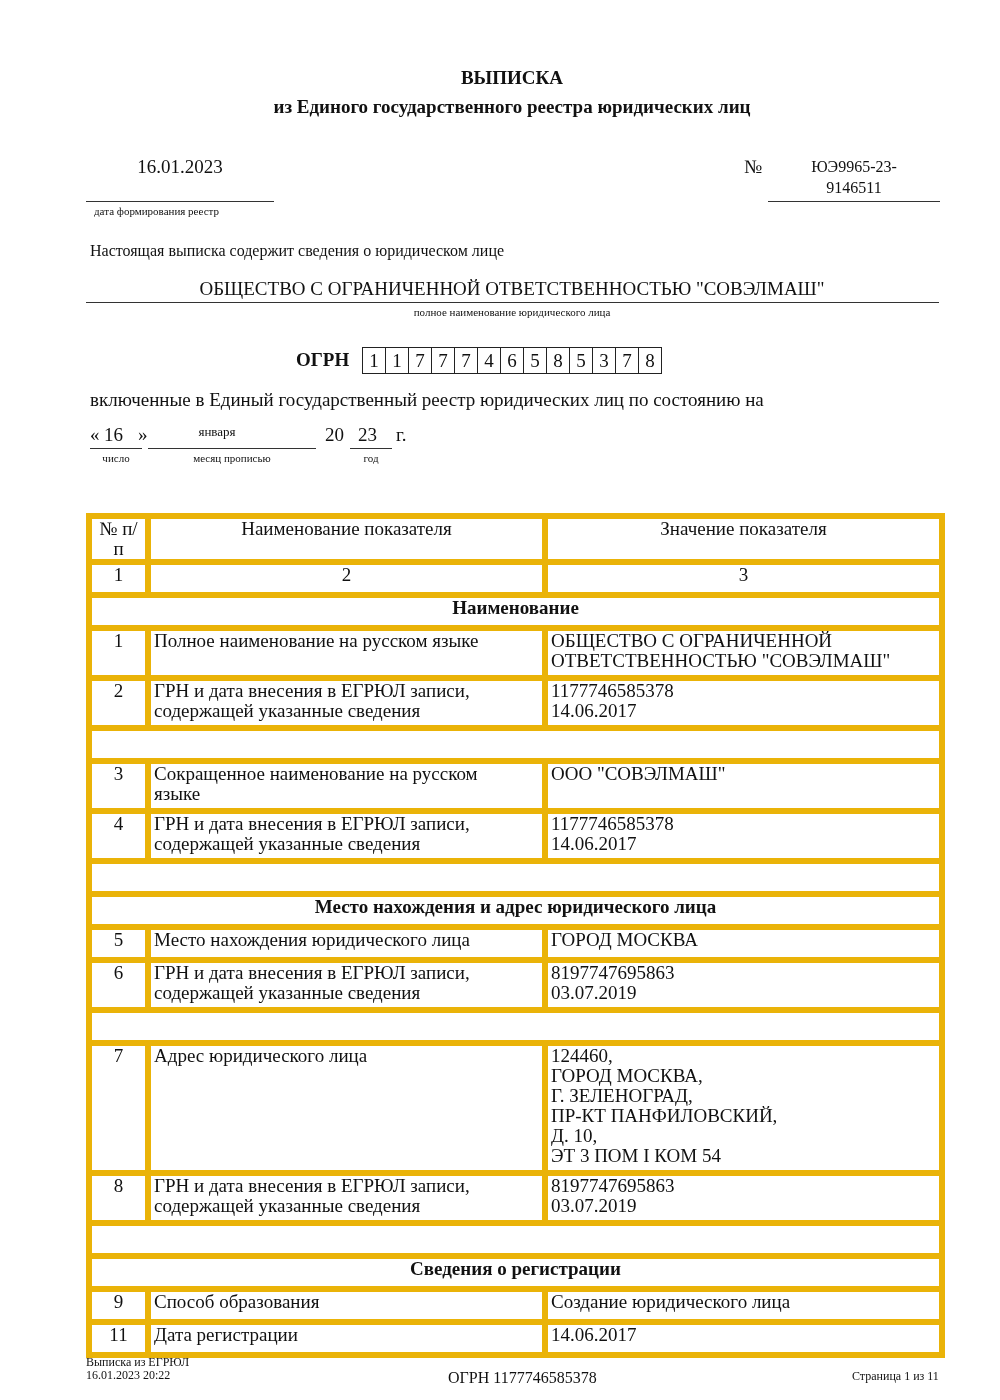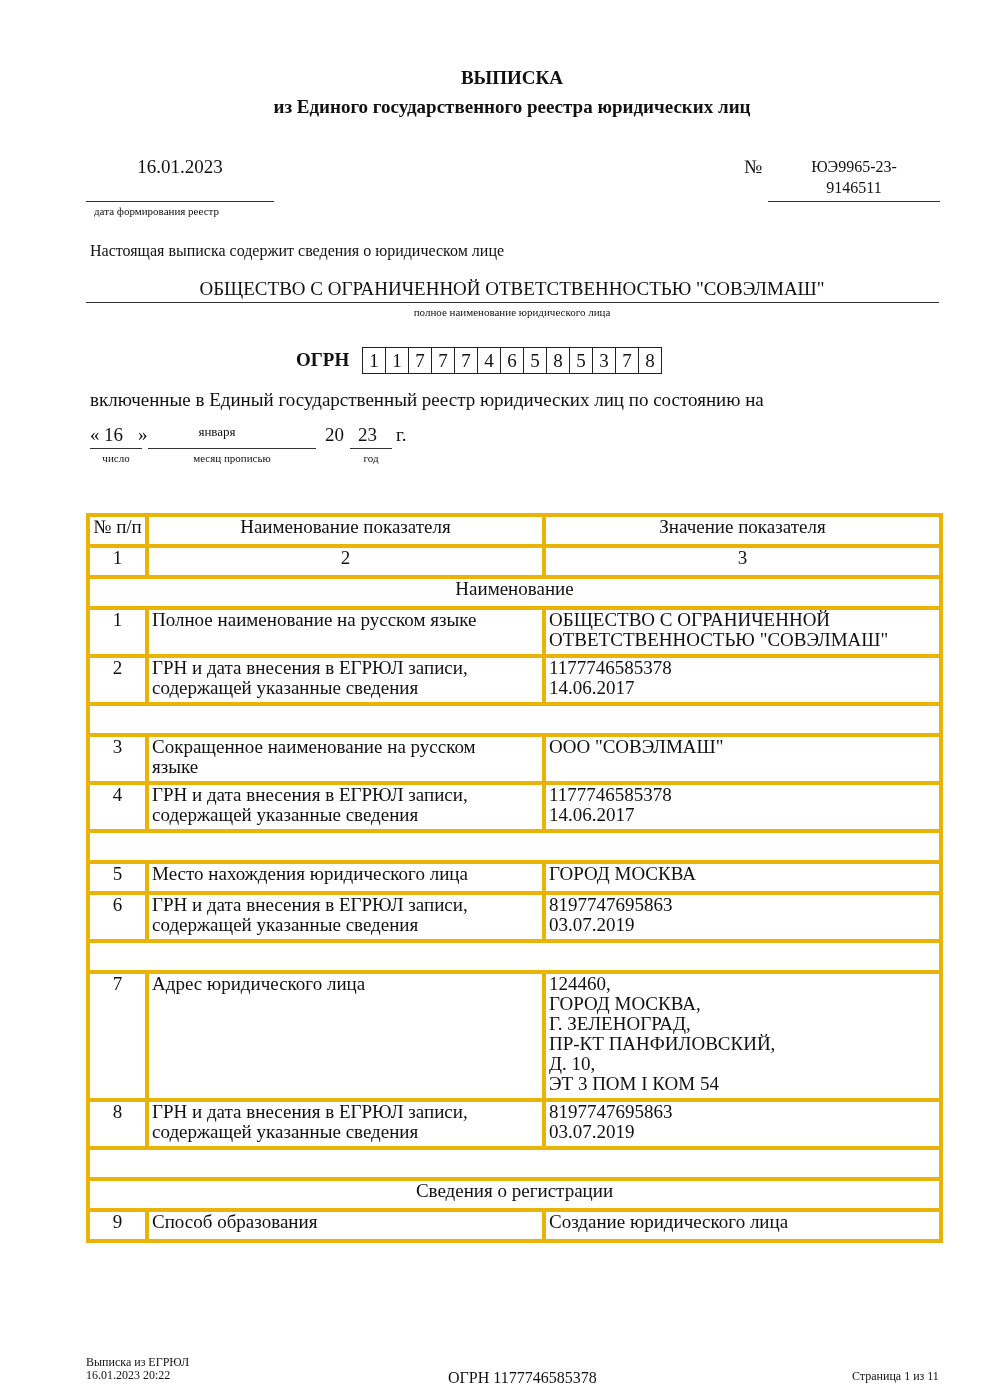--- a/index.html
+++ b/index.html
@@ -36,26 +36,26 @@
     .ul-month { left: 148px; width: 168px; top: 448px; border-top: 1px solid #333; }
     .ul-year { left: 350px; width: 42px; top: 448px; border-top: 1px solid #333; }
     .cap-day { left: 90px; width: 52px; top: 452px; text-align: center; font-size: 11px; }
     .cap-month { left: 148px; width: 168px; top: 452px; text-align: center; font-size: 11px; }
     .cap-year { left: 350px; width: 42px; top: 452px; text-align: center; font-size: 11px; }
 
     table.reg {
       position: absolute; left: 86px; top: 513px; width: 853px;
       border-collapse: collapse; font-size: 19px; table-layout: fixed;
     }
-    table.reg td { border: 4px solid #eab308; padding: 0 3px; vertical-align: top; line-height: 20px; }
+    table.reg td { border: 6px solid #eab308; padding: 0 3px; vertical-align: top; line-height: 20px; }
     table.reg col.c1 { width: 59px; }
     table.reg col.c2 { width: 397px; }
     table.reg col.c3 { width: 397px; }
     .hdr td { text-align: center; height: 27px; line-height: 27px; }
-    .section td { text-align: center; font-weight: normal; height: 27px; line-height: 27px; }
+    .section td { text-align: center; font-weight: bold; height: 27px; line-height: 27px; }
     .spacer td { height: 27px; }
     .row1 td { height: 27px; padding-top: 3px; padding-bottom: 0; }
     .row2 td { height: 44px; padding-top: 3px; }
     .row7 td { height: 124px; padding-top: 3px; }
     td.num { text-align: center; }
     .ml { white-space: pre-line; display: block; }
 
     .foot-left { left: 86px; top: 1356px; font-size: 12px; line-height: 13px; }
     .foot-mid { left: 448px; top: 1369px; font-size: 16px; }
     .foot-right { left: 852px; top: 1369px; font-size: 12px; }
@@ -176,20 +176,23 @@
         </td>
     <td>
           <span class="ml">1177746585378
 14.06.2017</span>
         </td>
   </tr>
   <tr class="spacer">
         <td colspan="3"></td>
       </tr>
 
+  <tr class="section">
+    <td colspan="3">Место нахождения и адрес юридического лица</td>
+  </tr>
   <tr class="row1">
     <td class="num">5</td>
     <td>
           <span class="ml">Место нахождения юридического лица</span>
         </td>
     <td>
           <span class="ml">ГОРОД МОСКВА</span>
         </td>
   </tr>
   <tr class="row2">
@@ -240,20 +243,29 @@
   </tr>
   <tr class="row1">
     <td class="num">9</td>
     <td>
           <span class="ml">Способ образования</span>
         </td>
     <td>
           <span class="ml">Создание юридического лица</span>
         </td>
   </tr>
+  <tr class="row1">
+    <td class="num">11</td>
+    <td>
+          <span class="ml">Дата регистрации</span>
+        </td>
+    <td>
+          <span class="ml">14.06.2017</span>
+        </td>
+  </tr>
 </tbody>
   </table>
 
 <div class="abs foot-left">
   <div>Выписка из ЕГРЮЛ</div>
   <div>16.01.2023 20:22</div>
 </div>
 <div class="abs foot-mid">ОГРН 1177746585378</div>
 <div class="abs foot-right">Страница 1 из 11</div>
 

